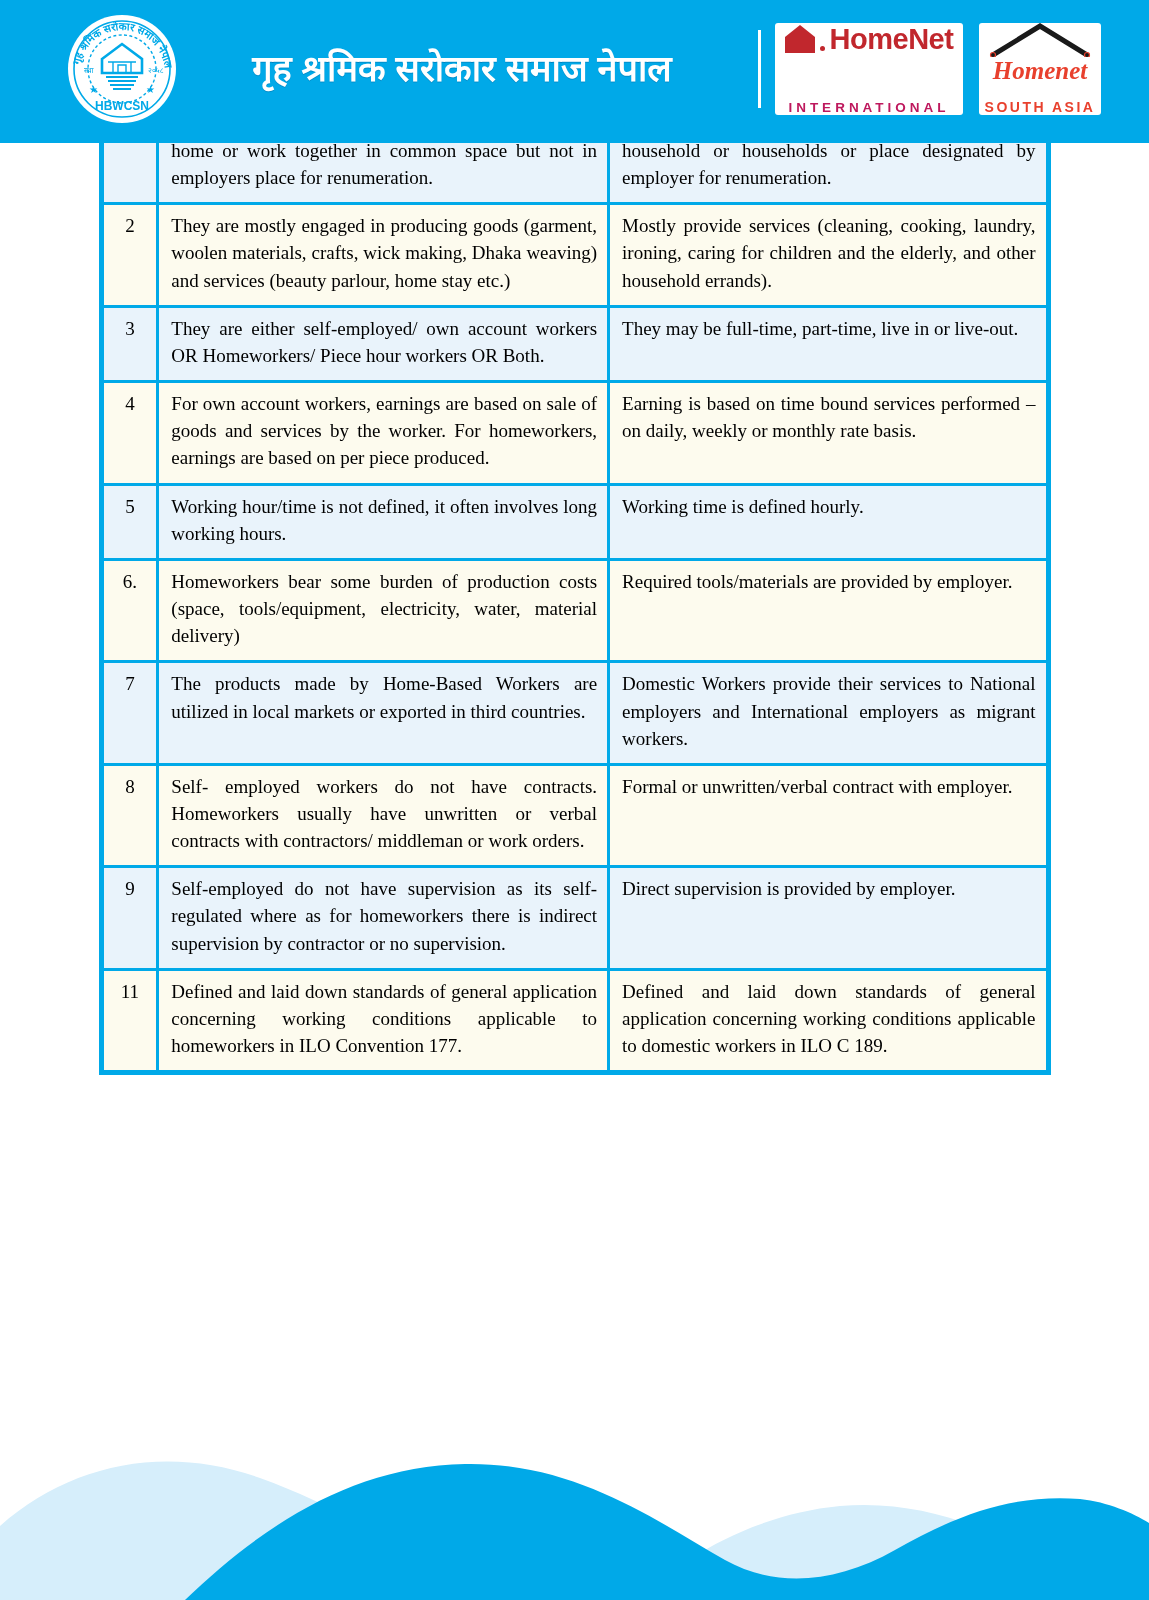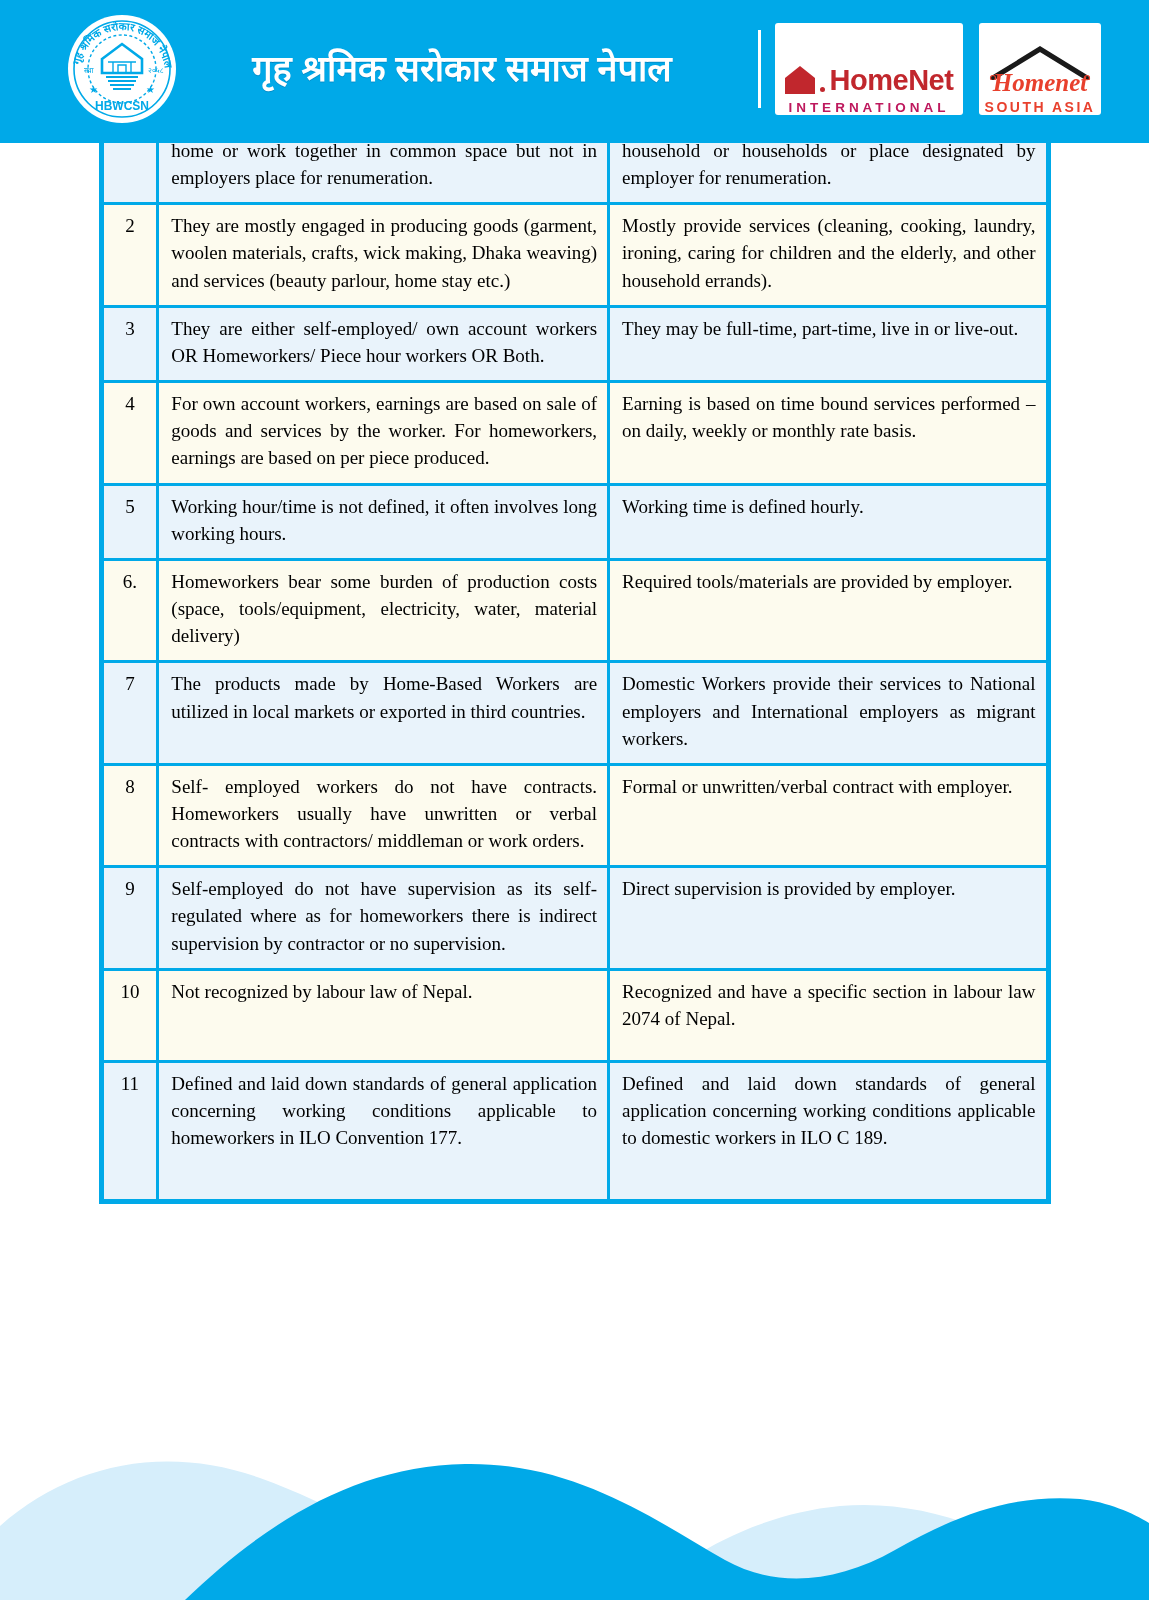--- a/index.html
+++ b/index.html
@@ -18,21 +18,21 @@
   .stamp-logo { width:112px; height:112px; flex:0 0 auto; }
   .org-titles {
     flex:1 1 auto; text-align:center; color:#ffffff;
     font-family:"Liberation Sans", sans-serif; padding:0 16px 0 8px;
   }
   .org-name-np { font-size:36px; font-weight:bold; line-height:1.15; text-shadow:0 1px 0 rgba(0,60,110,.25); }
   .org-name-en { font-size:21px; font-weight:bold; margin-top:4px; }
   .header-divider { width:3px; height:78px; background:#ffffff; margin:0 14px 0 4px; flex:0 0 auto; }
   .logo-box {
     background:#ffffff; border-radius:3px; height:92px; display:flex;
-    flex-direction:column; align-items:center; justify-content:flex-end; flex:0 0 auto;
+    flex-direction:column; align-items:center; justify-content:space-between; flex:0 0 auto;
   }
   .hni-box { width:188px; margin-right:16px; }
   .hni-row { display:flex; align-items:center; gap:4px; }
   .hni-house { width:30px; height:28px; }
   .hni-dot { width:5px; height:5px; border-radius:50%; background:#c1272d; align-self:flex-end; margin:0 1px 5px 1px; }
   .hni-name { color:#c1272d; font-family:"Liberation Sans", sans-serif; font-weight:bold; font-size:29px; letter-spacing:-0.5px; }
   .hni-sub { color:#be185d; font-family:"Liberation Sans", sans-serif; font-weight:bold; font-size:13.5px; letter-spacing:4px; margin-top:3px; }
   .hsa-box { width:122px; position:relative; }
   .hsa-roof { width:110px; height:34px; margin-bottom:-10px; }
   .hsa-name { color:#e8402d; font-family:"Liberation Serif", serif; font-style:italic; font-weight:bold; font-size:25px; line-height:1; }
@@ -185,25 +185,20 @@
           <td class="num">8</td>
           <td class="txt">Self- employed workers do not have contracts. Homeworkers usually have unwritten or verbal contracts with contractors/ middleman or work orders.</td>
           <td class="txt">Formal  or  unwritten/verbal  contract  with employer.</td>
         </tr>
       <tr>
           <td class="num">9</td>
           <td class="txt">Self-employed do not have supervision as its self-regulated where as for homeworkers there is indirect supervision by contractor or no supervision.</td>
           <td class="txt">Direct supervision is provided by employer.</td>
         </tr>
       <tr>
-          <td class="num">10</td>
-          <td class="txt">Not recognized by labour law of Nepal.</td>
-          <td class="txt">Recognized and have a specific section in labour law 2074 of Nepal.</td>
-        </tr>
-      <tr>
           <td class="num">11</td>
           <td class="txt">Defined and   laid down standards of general application concerning working conditions applicable to homeworkers in ILO Convention 177.</td>
           <td class="txt">Defined and   laid down standards of general application concerning working conditions applicable to domestic workers in ILO C 189.</td>
         </tr>
     </tbody>
   </table>
 
   <svg class="waves" viewBox="0 0 1149 182" preserveAspectRatio="none">
     <path fill="#d6eefb" d="M0,108 C70,46 165,26 260,60 C350,92 430,150 510,182 L640,182 C680,140 755,96 840,88 C930,80 1005,118 1065,152 C1100,172 1128,182 1149,182 L1149,182 L0,182 Z"></path>
     <path fill="#00a9e8" d="M185,182 C265,105 355,48 465,46 C575,44 655,102 725,142 C775,170 835,166 895,132 C960,95 1015,76 1080,81 C1108,84 1133,95 1149,105 L1149,182 Z"></path>

